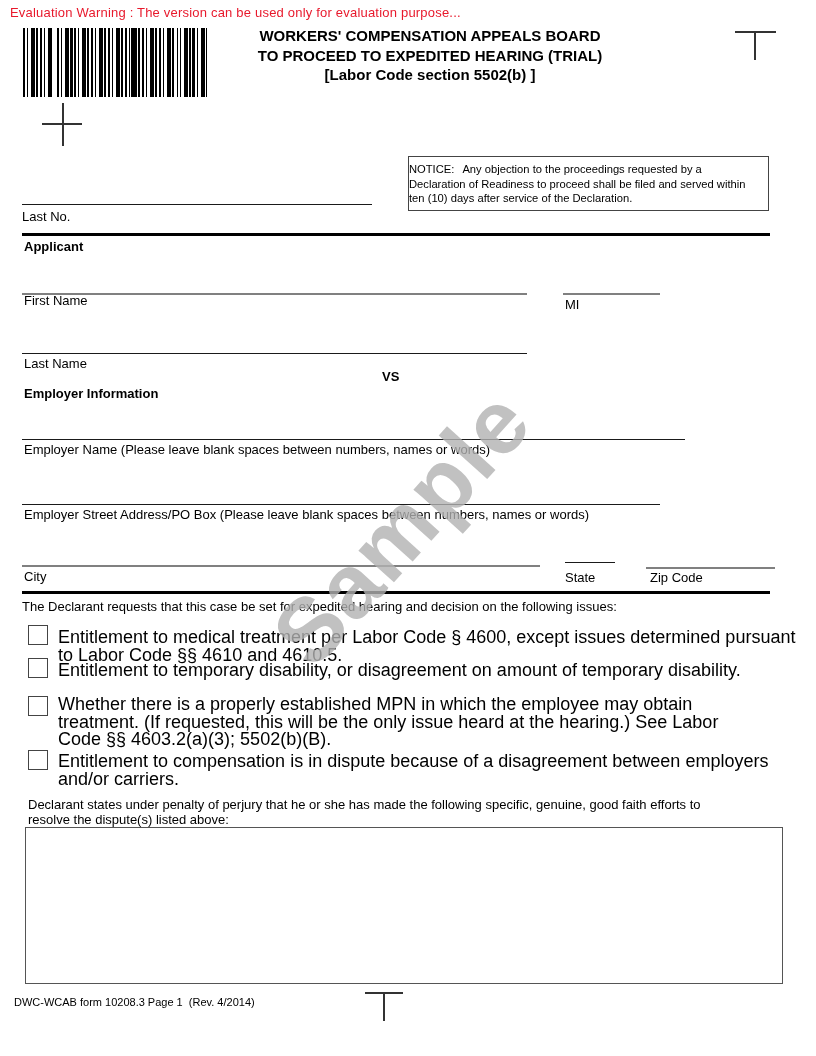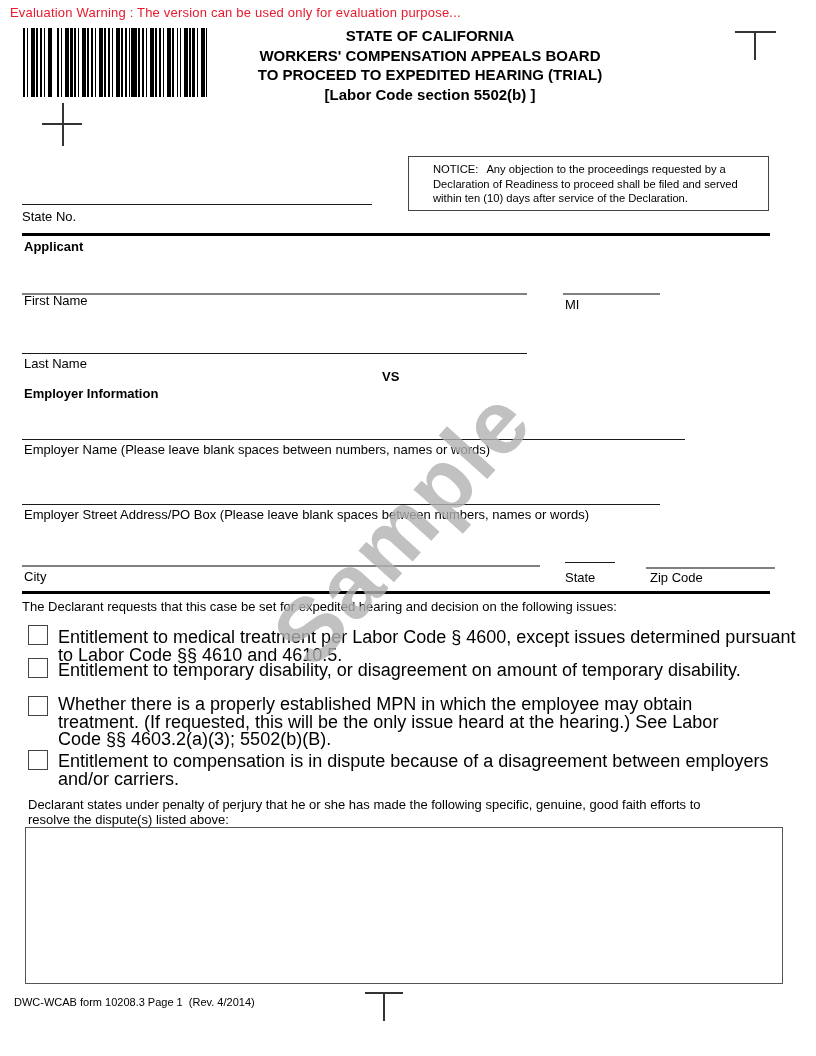--- a/index.html
+++ b/index.html
@@ -24,21 +24,21 @@
   .hline { background:#333; height:1.5px; }
   .vline { background:#333; width:1.5px; }
 
   .header {
     left:180px; top:26px; width:500px; text-align:center;
     font-weight:bold; font-size:15px; line-height:19.5px;
   }
 
   .notice-box {
     left:408px; top:156px; width:361px; height:55px;
-    border:1.5px solid #444; padding:5px 8px 5px 24px;
+    border:1.5px solid #444; padding:5px 8px 5px 0;
     font-size:11.2px; line-height:14.5px;
   }
   .notice-box .notice-label { margin-right:8px; }
 
   .field-line { position:absolute; border-top:1.5px solid #1a1a1a; height:0; cursor:text; }
   .field-line.gray { border-top:2px solid #808080; }
   .label { position:absolute; font-size:13px; }
   .bold { font-weight:bold; }
 
   .divider { position:absolute; left:22px; width:748px; height:2.5px; background:#000; }
@@ -69,37 +69,36 @@
 <div class="abs warning">Evaluation Warning : The version can be used only for evaluation purpose...</div>
 
 <div class="abs barcode"></div>
 
 <div class="abs">
   <div class="abs hline" style="left:42px; top:123px; width:40px;"></div>
   <div class="abs vline" style="left:62px; top:103px; height:43px;"></div>
 </div>
 
 <div class="abs header">
-  <div>STATE OF CALIFORNIA</div>
   <div>WORKERS' COMPENSATION APPEALS BOARD</div>
   <div>TO PROCEED TO EXPEDITED HEARING (TRIAL)</div>
   <div>[Labor Code section 5502(b) ]</div>
 </div>
 
 <div class="abs">
   <div class="abs hline" style="left:735px; top:31px; width:41px;"></div>
   <div class="abs vline" style="left:754px; top:31px; height:29px;"></div>
 </div>
 
 <div class="abs notice-box">
   <span class="notice-label">NOTICE:</span><span>Any objection to the proceedings requested by a Declaration of Readiness to proceed shall be filed and served within ten (10) days after service of the Declaration.</span>
 </div>
 
 <div class="abs field-line" style="left:22px; top:204px; width:350px;"></div>
-<div class="label" style="left:22px; top:209px;">State No.</div>
+<div class="label" style="left:22px; top:209px;">Last No.</div>
 
 <div class="divider" style="top:233px;"></div>
 <div class="label bold" style="left:24px; top:239px;">Applicant</div>
 
 <div class="abs field-line gray" style="left:22px; top:293px; width:505px;"></div>
 <div class="label" style="left:24px; top:293px;">First Name</div>
 <div class="abs field-line gray" style="left:563px; top:293px; width:97px;"></div>
 <div class="label" style="left:565px; top:297px;">MI</div>
 
 <div class="abs field-line" style="left:22px; top:353px; width:505px;"></div>

